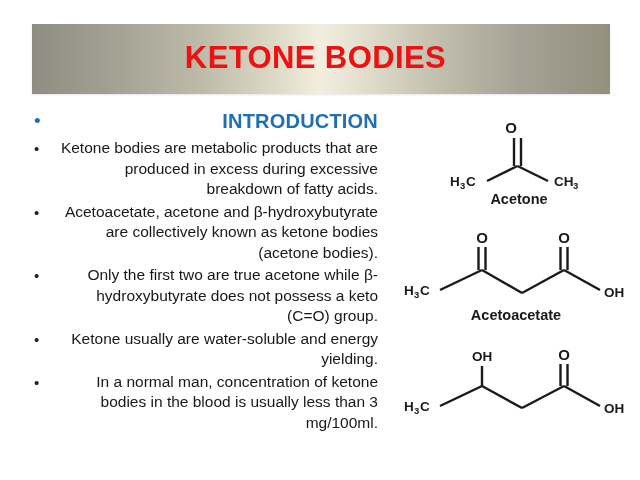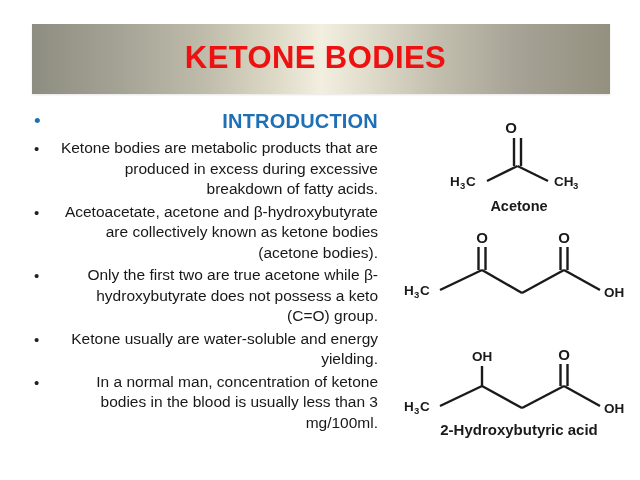--- a/index.html
+++ b/index.html
@@ -108,21 +108,21 @@
   .struct-label {
     text-align: center;
     font-weight: bold;
     color: #1a1a1a;
     font-family: "Liberation Sans", sans-serif;
   }
   #acetone-struct   { left: 408px; top: 114px;  width: 222px; }
   #acetoacetate-struct { left: 398px; top: 228px; width: 236px; }
   #hydroxybutyric-struct { left: 398px; top: 346px; width: 242px; }
 
-  #acetone-struct .struct-label   { font-size: 14.5px; margin-top: 8px; }
+  #acetone-struct .struct-label   { font-size: 14.5px; margin-top: 1px; }
   #acetoacetate-struct .struct-label { font-size: 14.5px; margin-top: 1px; }
   #hydroxybutyric-struct .struct-label { font-size: 15px; margin-top: 1px; }
 
   svg { display: block; }
   .bond { stroke: #1a1a1a; fill: none; }
   .atom {
     font-family: "Liberation Sans", sans-serif;
     font-size: 13.5px;
     font-weight: bold;
     fill: #1a1a1a;
@@ -215,20 +215,21 @@
 
       <text class="atom" x="84" y="15" text-anchor="middle" style="font-size:15px">O</text>
       <text class="atom" x="166" y="15" text-anchor="middle" style="font-size:15px">O</text>
 
       <text class="atom" x="6" y="67">H</text>
       <text class="atom-sub" x="16" y="70">3</text>
       <text class="atom" x="22" y="67">C</text>
 
       <text class="atom" x="206" y="69">OH</text>
     </svg>
+    <div class="struct-label">Acetoacetate</div>
   </div>
 
   <div class="struct" id="hydroxybutyric-struct">
     <svg width="242" height="74" viewBox="0 0 242 74">
 
       <line class="bond" x1="42" y1="60" x2="84" y2="40" stroke-width="2.4"></line>
       <line class="bond" x1="84" y1="40" x2="124" y2="62" stroke-width="2.4"></line>
       <line class="bond" x1="124" y1="62" x2="166" y2="40" stroke-width="2.4"></line>
       <line class="bond" x1="166" y1="40" x2="202" y2="60" stroke-width="2.4"></line>
 
@@ -240,16 +241,15 @@
       <text class="atom" x="84" y="15" text-anchor="middle">OH</text>
 
       <text class="atom" x="166" y="14" text-anchor="middle" style="font-size:15px">O</text>
 
       <text class="atom" x="6" y="65">H</text>
       <text class="atom-sub" x="16" y="68">3</text>
       <text class="atom" x="22" y="65">C</text>
 
       <text class="atom" x="206" y="67">OH</text>
     </svg>
-    <div class="struct-label">2-Hydroxybutyric acid</div>
   </div>
 
 </div>
 
 </body></html>

